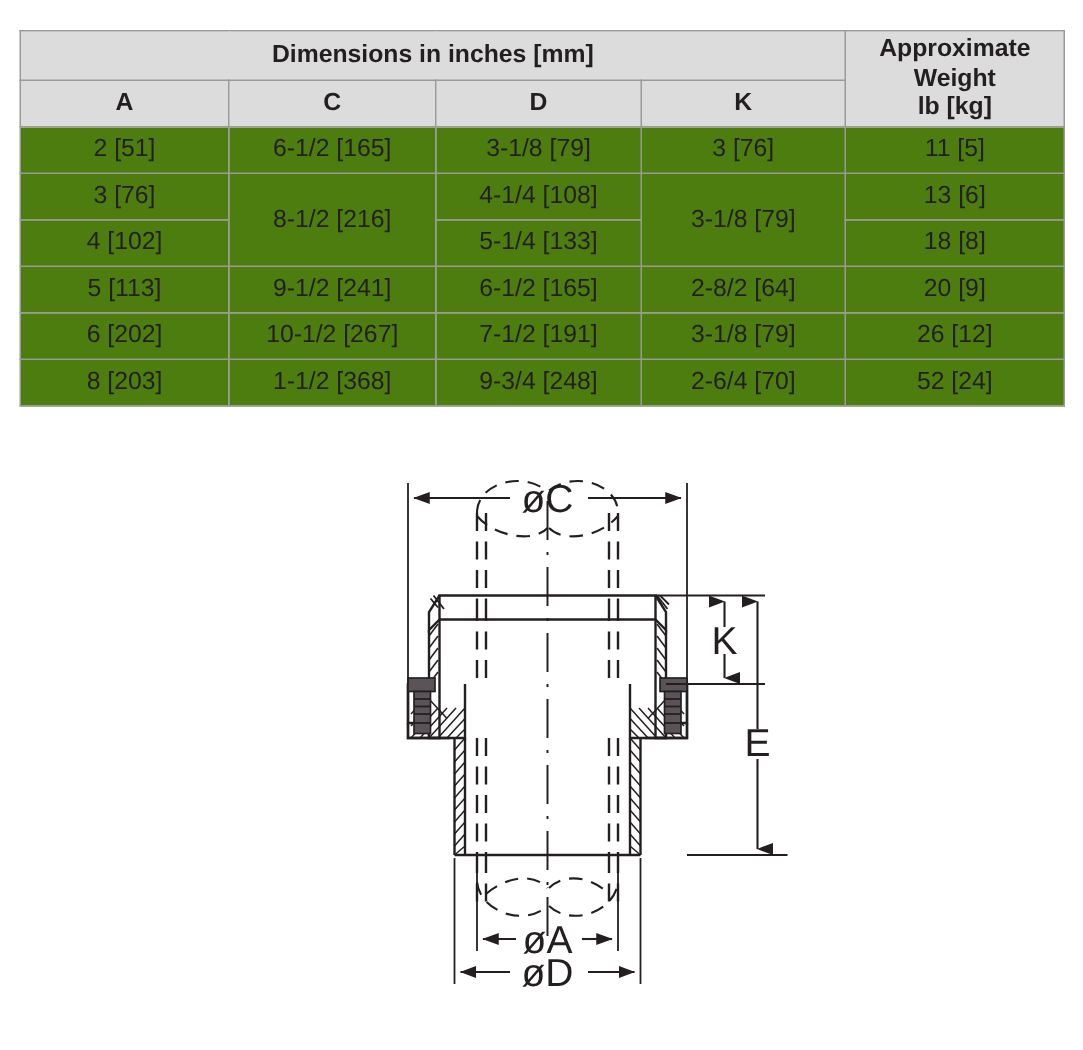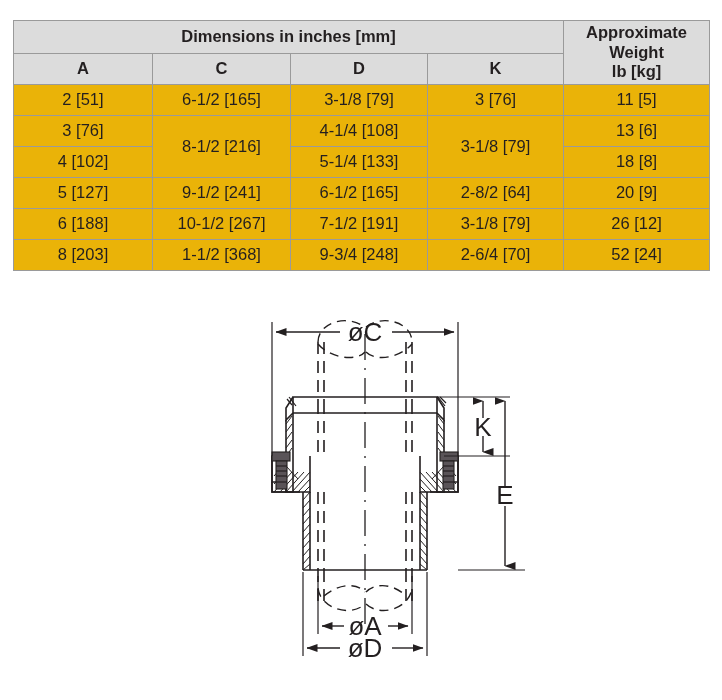--- a/index.html
+++ b/index.html
@@ -36,21 +36,21 @@
     font-size: 16.5px;
     color: #231f20;
     padding: 0;
     line-height: 1.18;
   }
   table.dim-table th {
     background: #dcdcdc;
     font-weight: bold;
   }
   table.dim-table td {
-    background: #eab308;
+    background: #4d7c0f;
     height: 30px;
     font-weight: normal;
   }
   th.hdr-group { height: 32px; font-size: 17px; }
   th.hdr-letter { height: 30px; font-size: 17px; }
   th.hdr-weight { height: 62px; font-size: 15.5px; line-height: 1.16; }
   .col-a  { width: 139px; }
   .col-c  { width: 138px; }
   .col-d  { width: 137px; }
   .col-k  { width: 136px; }
@@ -123,28 +123,28 @@
         <td>4-1/4 [108]</td>
         <td rowspan="2">3-1/8 [79]</td>
         <td>13 [6]</td>
       </tr>
       <tr>
         <td>4 [102]</td>
         <td>5-1/4 [133]</td>
         <td>18 [8]</td>
       </tr>
       <tr>
-        <td>5 [127]</td>
+        <td>5 [113]</td>
         <td>9-1/2 [241]</td>
         <td>6-1/2 [165]</td>
         <td>2-8/2 [64]</td>
         <td>20 [9]</td>
       </tr>
       <tr>
-        <td>6 [188]</td>
+        <td>6 [202]</td>
         <td>10-1/2 [267]</td>
         <td>7-1/2 [191]</td>
         <td>3-1/8 [79]</td>
         <td>26 [12]</td>
       </tr>
       <tr>
         <td>8 [203]</td>
         <td>1-1/2 [368]</td>
         <td>9-3/4 [248]</td>
         <td>2-6/4 [70]</td>

